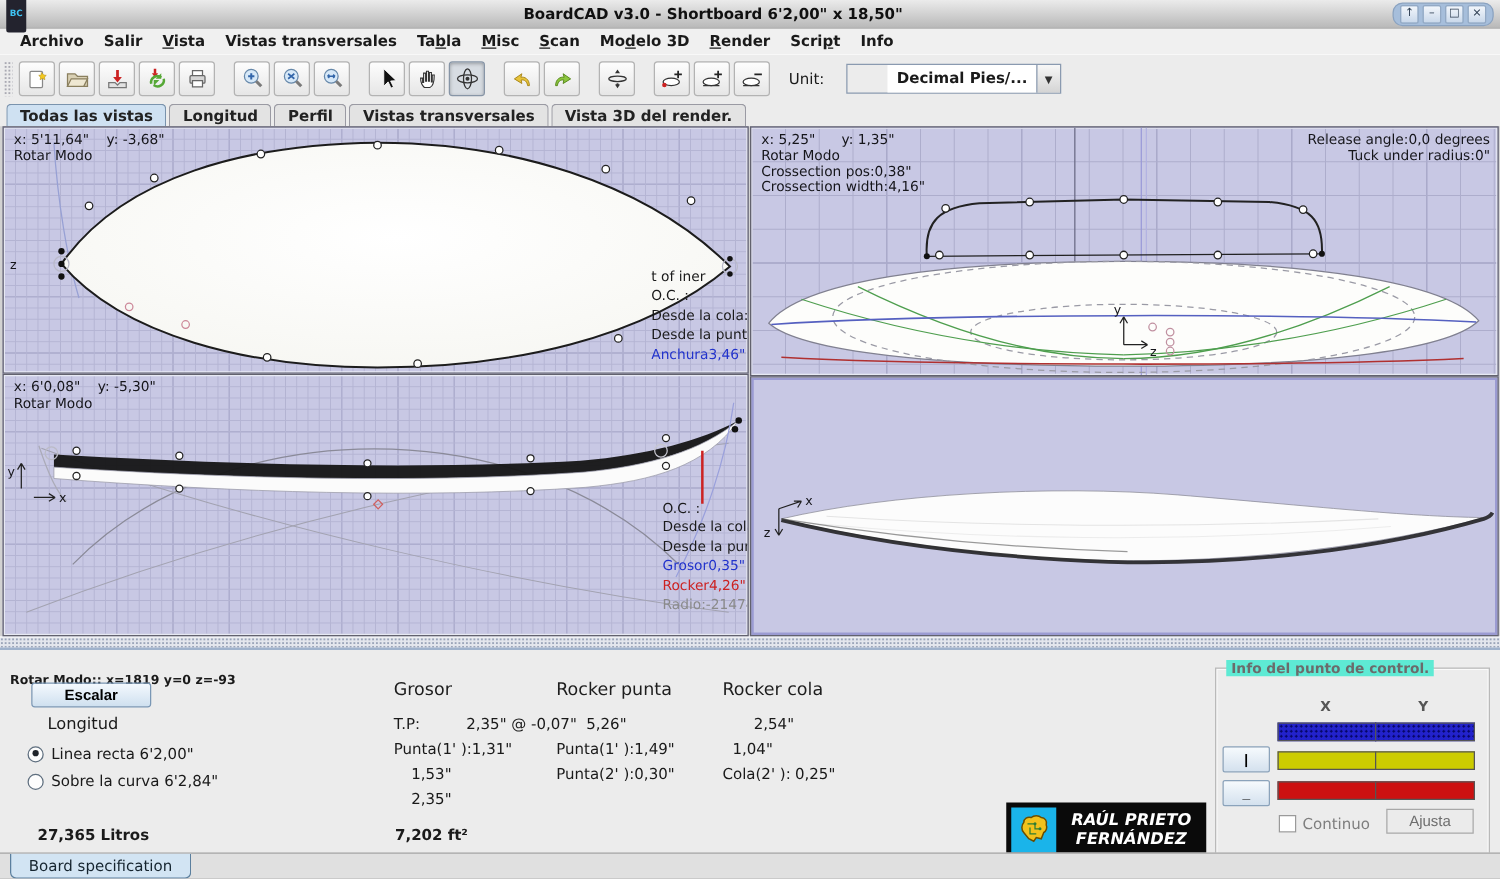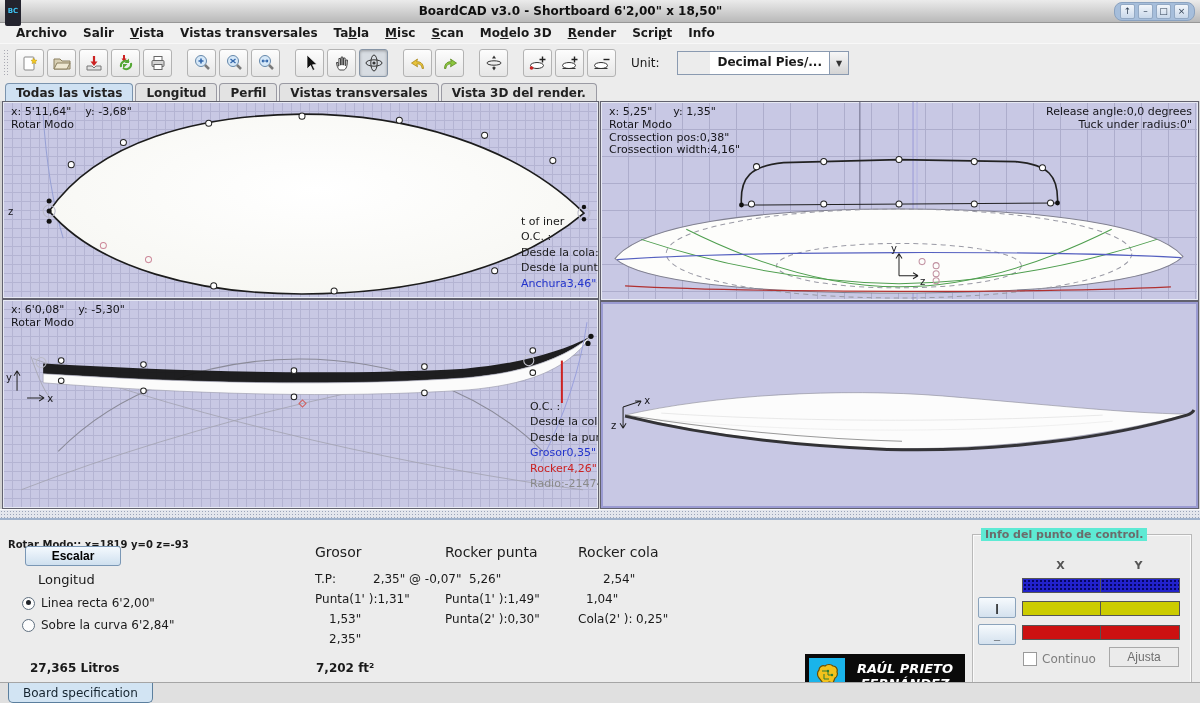--- a/index.html
+++ b/index.html
@@ -68,21 +68,21 @@
   .radio-row{position:absolute;display:flex;align-items:center;gap:6px;font-size:12px;}
   .radio{width:11px;height:11px;border:1px solid #5f6f7f;border-radius:50%;background:#fdfdfd;position:relative;}
   .radio.checked::after{content:"";position:absolute;left:2.5px;top:2.5px;width:5px;height:5px;border-radius:50%;background:#20242a;}
   .volume{position:absolute;left:30px;top:141px;font-weight:bold;}
   .area{position:absolute;left:316px;top:141px;font-weight:bold;}
   .mcol{position:absolute;top:24px;}
   .mhead{font-size:14px;color:#1d1d1d;margin-bottom:12px;}
   .mrow{height:20px;white-space:nowrap;}
   .ml{display:inline-block;min-width:58px;}
   
-  .logo{position:absolute;left:805px;top:122px;width:160px;height:44px;background:#0a0a0a;display:flex;align-items:center;margin-top:12px;}
+  .logo{position:absolute;left:805px;top:122px;width:160px;height:44px;background:#0a0a0a;display:flex;align-items:center;}
   .logo-badge{width:36px;height:36px;background:#1ab4ea;margin-left:4px;display:flex;align-items:center;justify-content:center;}
   .logo-text{flex:1;text-align:center;color:#fff;font-weight:bold;font-style:italic;font-size:13px;line-height:15px;}
   
   .info{position:absolute;left:972px;top:14px;width:218px;height:150px;border:1px solid #b9b9b9;
         box-shadow:inset 0 0 0 1px #fafafa;background:#ececec;}
   .info-title{position:absolute;left:8px;top:-7px;background:#5eead4;padding:0 4px;font-size:11px;font-weight:bold;color:#6b6b6b;}
   .info-col{position:absolute;top:24px;font-size:11px;font-weight:bold;color:#555;width:77px;text-align:center;}
   .bar{position:absolute;height:13px;border:1px solid #555;}
   .bar.dots{background-image:radial-gradient(rgba(0,0,80,.85) 1px,transparent 1px);background-size:4px 4px;}
   .mini-btn{position:absolute;width:38px;height:21px;font-weight:bold;font-size:11px;border:1px solid #8ba3bb;

